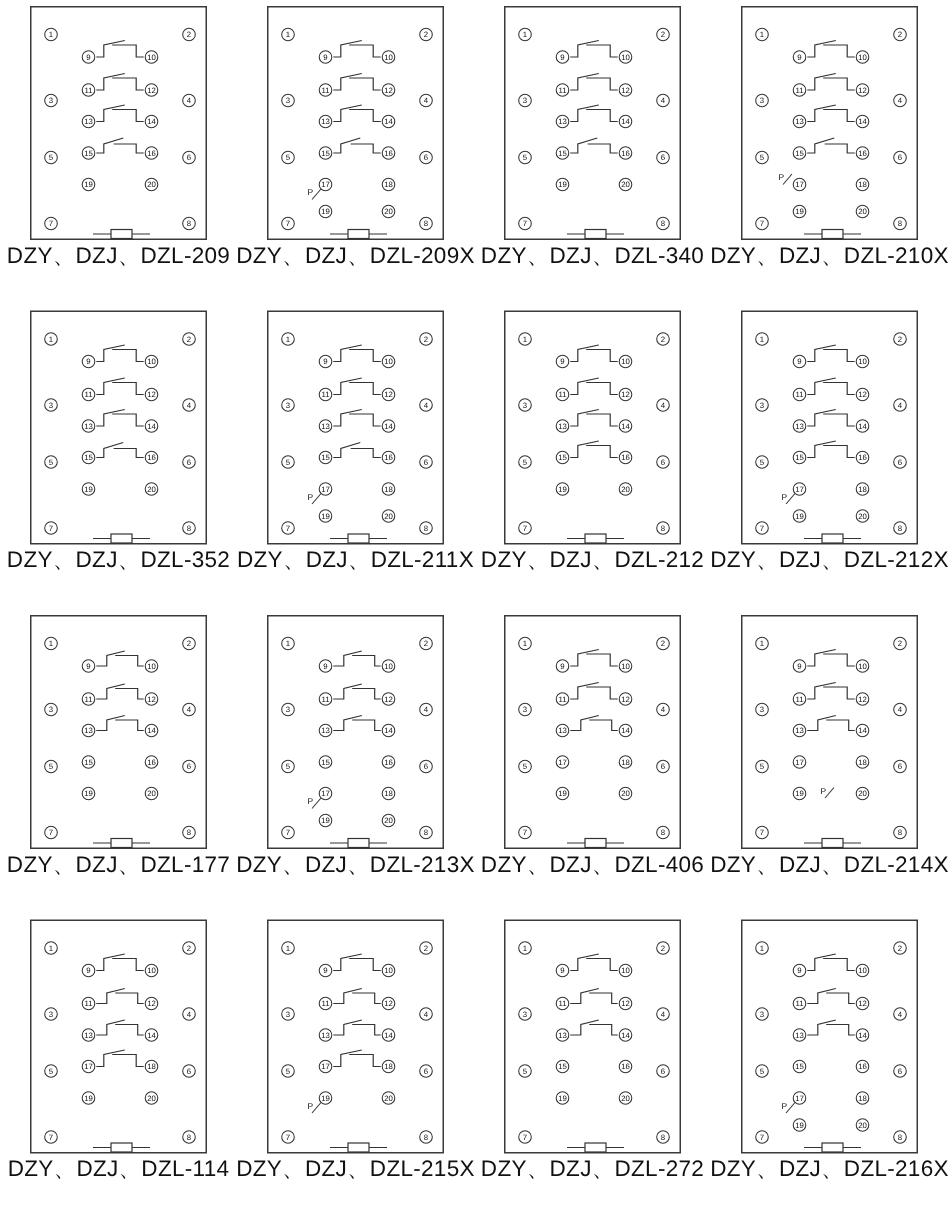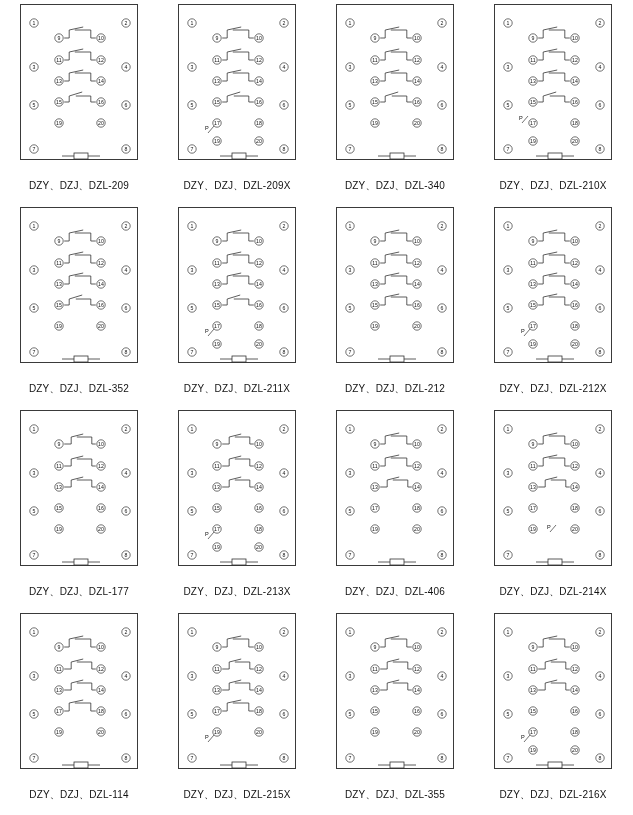--- a/index.html
+++ b/index.html
@@ -27,22 +27,22 @@
   .diagram{
     width:118px;
     height:156px;
     border:1px solid #3a3a3a;
     box-sizing:border-box;
     background:#fff;
     position:relative;
   }
   .diagram svg{display:block;}
   .caption{
-    margin-top:19px;
-    font-size:10px;
+    margin-top:1px;
+    font-size:15px;
     letter-spacing:0.2px;
     white-space:nowrap;
     color:#111;
   }
   .term{font-size:5.2px;}
 </style>
 </head>
 <body>
 
 <div id="grid">
@@ -1445,21 +1445,21 @@
     <text class="term" x="80" y="98.9" text-anchor="middle" font-size="5.2" fill="#111" font-family="'Liberation Sans', sans-serif">16</text>
   </g>
           <g>
     <circle cx="80" cy="118" r="4.2" fill="#fff" stroke="#333333" stroke-width="0.7"></circle>
     <text class="term" x="80" y="119.9" text-anchor="middle" font-size="5.2" fill="#111" font-family="'Liberation Sans', sans-serif">20</text>
   </g>
           <rect x="53" y="148" width="14" height="6" fill="#ffffff" stroke="#333333" stroke-width="0.8"></rect>
           <path d="M 41 151 L 53 151 M 67 151 L 79 151" stroke="#333333" stroke-width="0.8"></path>
         </svg>
       </div>
-      <div class="caption">DZY、DZJ、DZL-355</div>
+      <div class="caption">DZY、DZJ、DZL-272</div>
     </div>
     <div class="cell">
       <div class="diagram">
         <svg width="118" height="156" viewBox="0 0 118 156" xmlns="http://www.w3.org/2000/svg">
           <path d="M 43.2 33 L 48.2 33 L 48.2 25 L 62.2 22" fill="none" stroke="#333333" stroke-width="0.8"></path>
           <path d="M 74.8 33 L 69.8 33 L 69.8 25 L 53.8 25" fill="none" stroke="#333333" stroke-width="0.8"></path>
           <path d="M 43.2 55 L 50.2 55 L 50.2 48 L 62.2 45" fill="none" stroke="#333333" stroke-width="0.8"></path>
           <path d="M 74.8 55 L 70.8 55 L 70.8 48 L 55.8 48" fill="none" stroke="#333333" stroke-width="0.8"></path>
           <path d="M 43.2 76 L 50.2 76 L 50.2 69 L 62.2 66" fill="none" stroke="#333333" stroke-width="0.8"></path>
           <path d="M 74.8 76 L 70.8 76 L 70.8 69 L 55.8 69" fill="none" stroke="#333333" stroke-width="0.8"></path>

